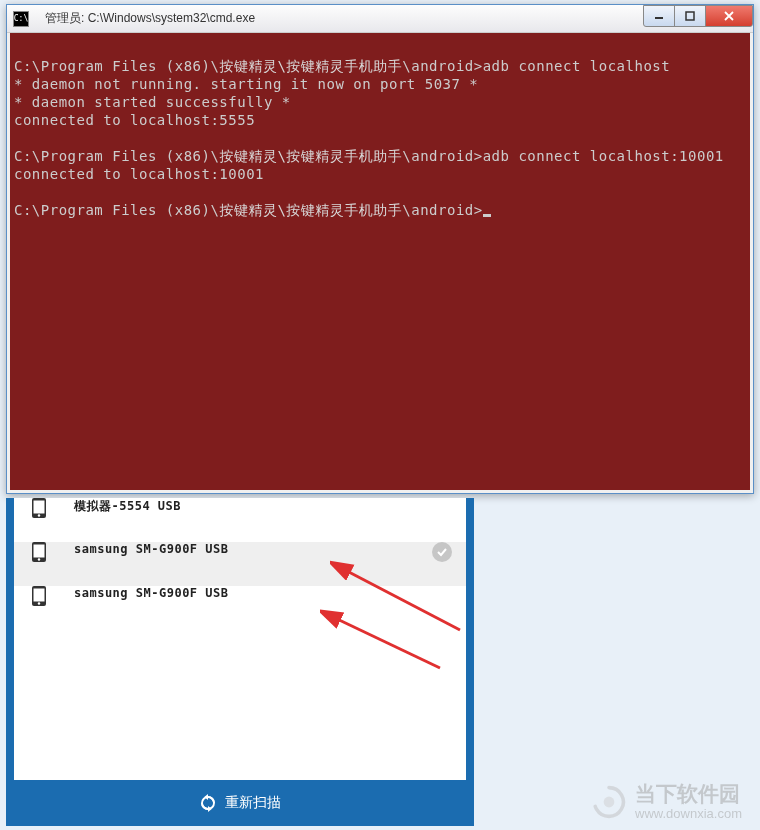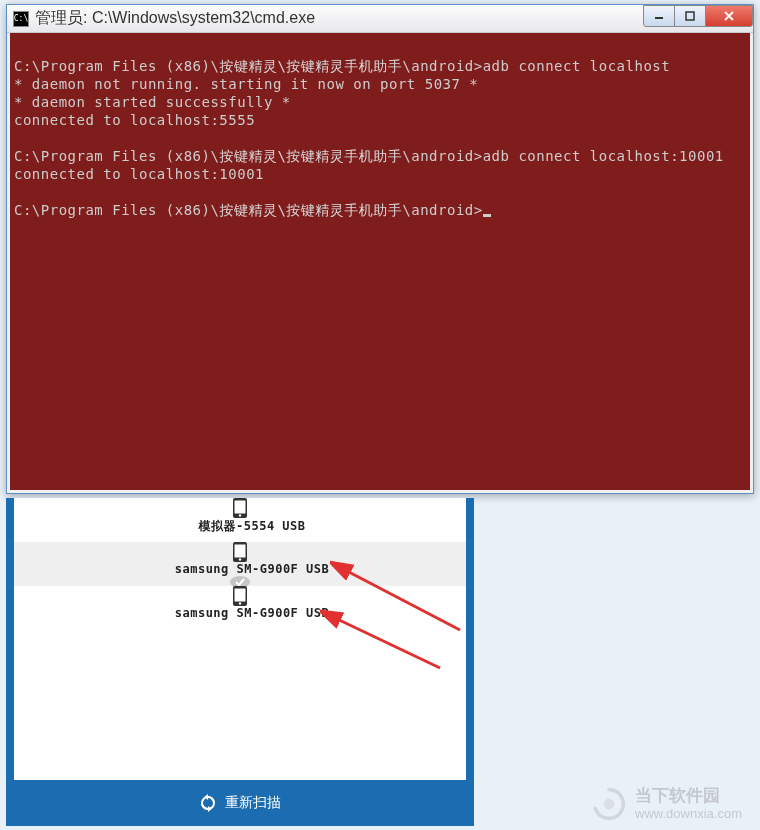--- a/index.html
+++ b/index.html
@@ -37,22 +37,22 @@
       background: #000;
       border: 1px solid #888;
       font-size: 8px;
       color: #fff;
       display: flex;
       align-items: center;
       justify-content: center;
       font-family: monospace;
     }
     .cmd-title {
-      margin-left: 6px;
-      font-size: 16px;
+      margin-left: 16px;
+      font-size: 12px;
       color: #333;
       flex: 1;
     }
     .cmd-controls {
       display: flex;
       height: 22px;
       margin-top: -6px;
     }
     .cmd-btn {
       width: 32px;
@@ -123,28 +123,27 @@
       padding: 0 4px;
     }
     .phone-body {
       background: #fff;
       margin: 0 8px;
       flex: 1;
       overflow: hidden;
     }
     .device-row {
       display: flex;
-      align-items: center;
+      align-items: flex-start;
       height: 44px;
       padding: 0 14px;
       font-size: 12px;
       font-family: "SimSun", monospace;
       font-weight: bold;
       cursor: pointer;
-      flex-direction: column;
     }
     .device-row.selected {
       background: #efefef;
     }
     .device-icon {
       width: 22px;
       display: flex;
       justify-content: center;
     }
     .device-icon svg { display: block; }
@@ -199,21 +198,21 @@
     .watermark-logo {
       width: 36px;
       height: 36px;
     }
     .watermark-text {
       display: flex;
       flex-direction: column;
       color: #999;
       line-height: 1.2;
     }
-    .watermark-name { font-size: 17px; font-weight: bold; }
+    .watermark-name { font-size: 21px; font-weight: bold; }
     .watermark-url { font-size: 13px; }
   </style>
 </head>
 <body>
 
 <div class="cmd-window">
   <div class="cmd-titlebar">
     <div class="cmd-icon">C:\</div>
     <div class="cmd-title">管理员: C:\Windows\system32\cmd.exe</div>
     <div class="cmd-controls">

